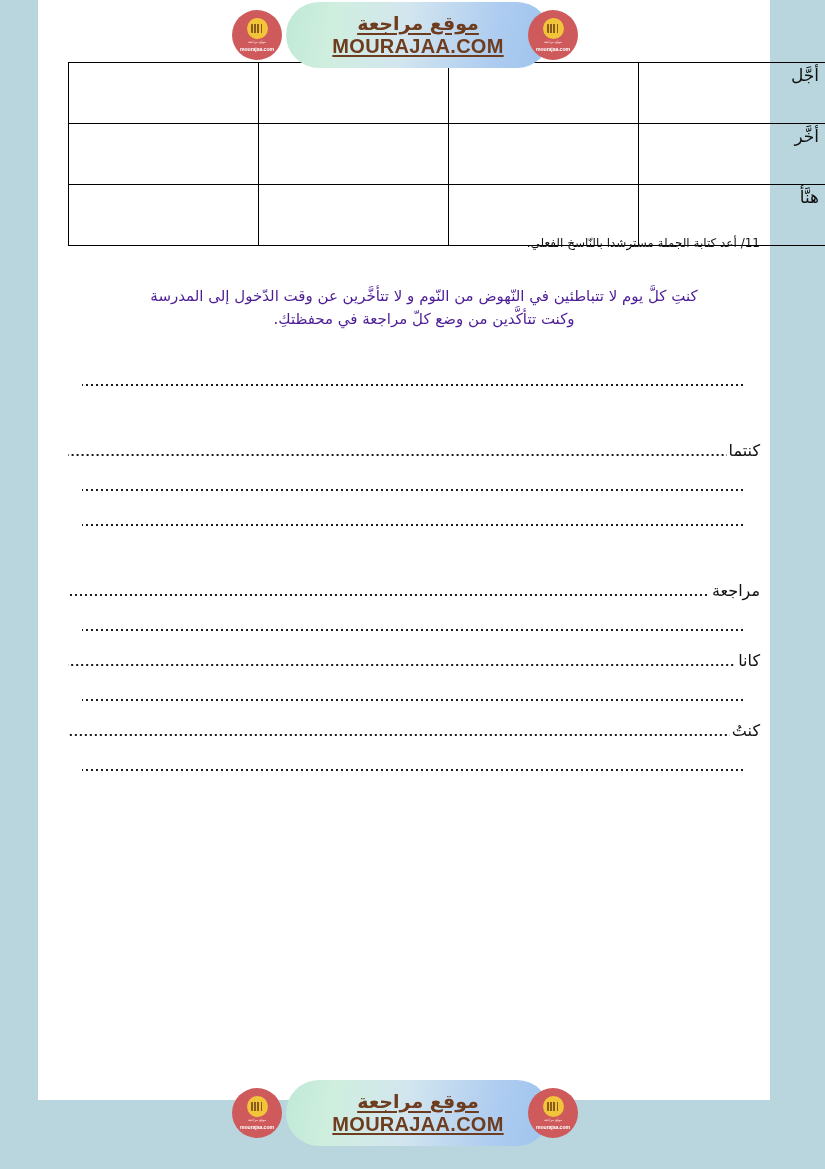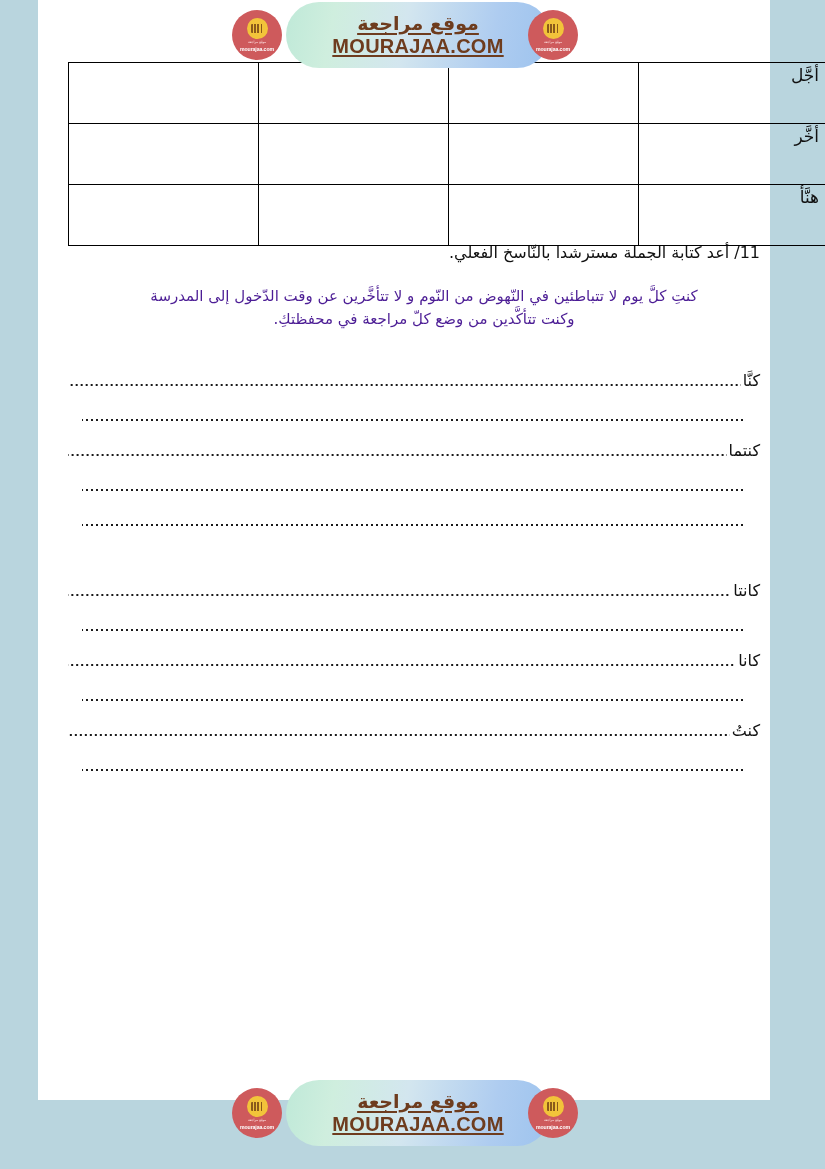--- a/index.html
+++ b/index.html
@@ -163,25 +163,25 @@
     font-size: 17px;
     color: #111;
     font-family: "DejaVu Sans", sans-serif;
   }
   #verb-table td.blank-cell { width: 173px; }
 
   
   #question-11 {
     position: absolute;
     right: 65px;
-    top: 243px;
+    top: 236px;
     width: 560px;
     text-align: right;
     direction: rtl;
-    font-size: 16px;
+    font-size: 12px;
     color: #111;
     font-family: "DejaVu Sans", sans-serif;
   }
 
   #sentence-prompt {
     position: absolute;
     right: 65px;
     top: 285px;
     width: 672px;
     text-align: center;
@@ -267,26 +267,20 @@
 <div id="question-11">11/ أعد كتابة الجملة مسترشدا بالنّاسخ الفعلي.</div>
 
 <div id="sentence-prompt">
   <div>كنتِ كلَّ يوم لا تتباطئين في النّهوض من النّوم و لا تتأخَّرين عن وقت الدّخول إلى المدرسة</div>
   <div>وكنت تتأكَّدين من وضع كلّ مراجعة في محفظتكِ.</div>
 </div>
 
 <div id="answer-area">
 
   <div class="answer-block">
-    <div class="answer-line">
-      <div class="line-inner">
-        <span class="prefix-word">كنَّا</span>
-        <span class="dots"></span>
-      </div>
-    </div>
     <div class="answer-line continuation">
       <div class="line-inner">
           <span class="dots"></span>
         </div>
     </div>
   </div>
 
   <div class="answer-block">
     <div class="answer-line">
       <div class="line-inner">
@@ -307,21 +301,21 @@
       <div class="line-inner">
           <span class="dots"></span>
         </div>
     </div>
   </div>
 
 
   <div class="answer-block">
     <div class="answer-line">
       <div class="line-inner">
-        <span class="prefix-word">كانتا</span>
+        <span class="prefix-word">مراجعة</span>
         <span class="dots"></span>
       </div>
     </div>
     <div class="answer-line continuation">
       <div class="line-inner">
           <span class="dots"></span>
         </div>
     </div>
   </div>
 

